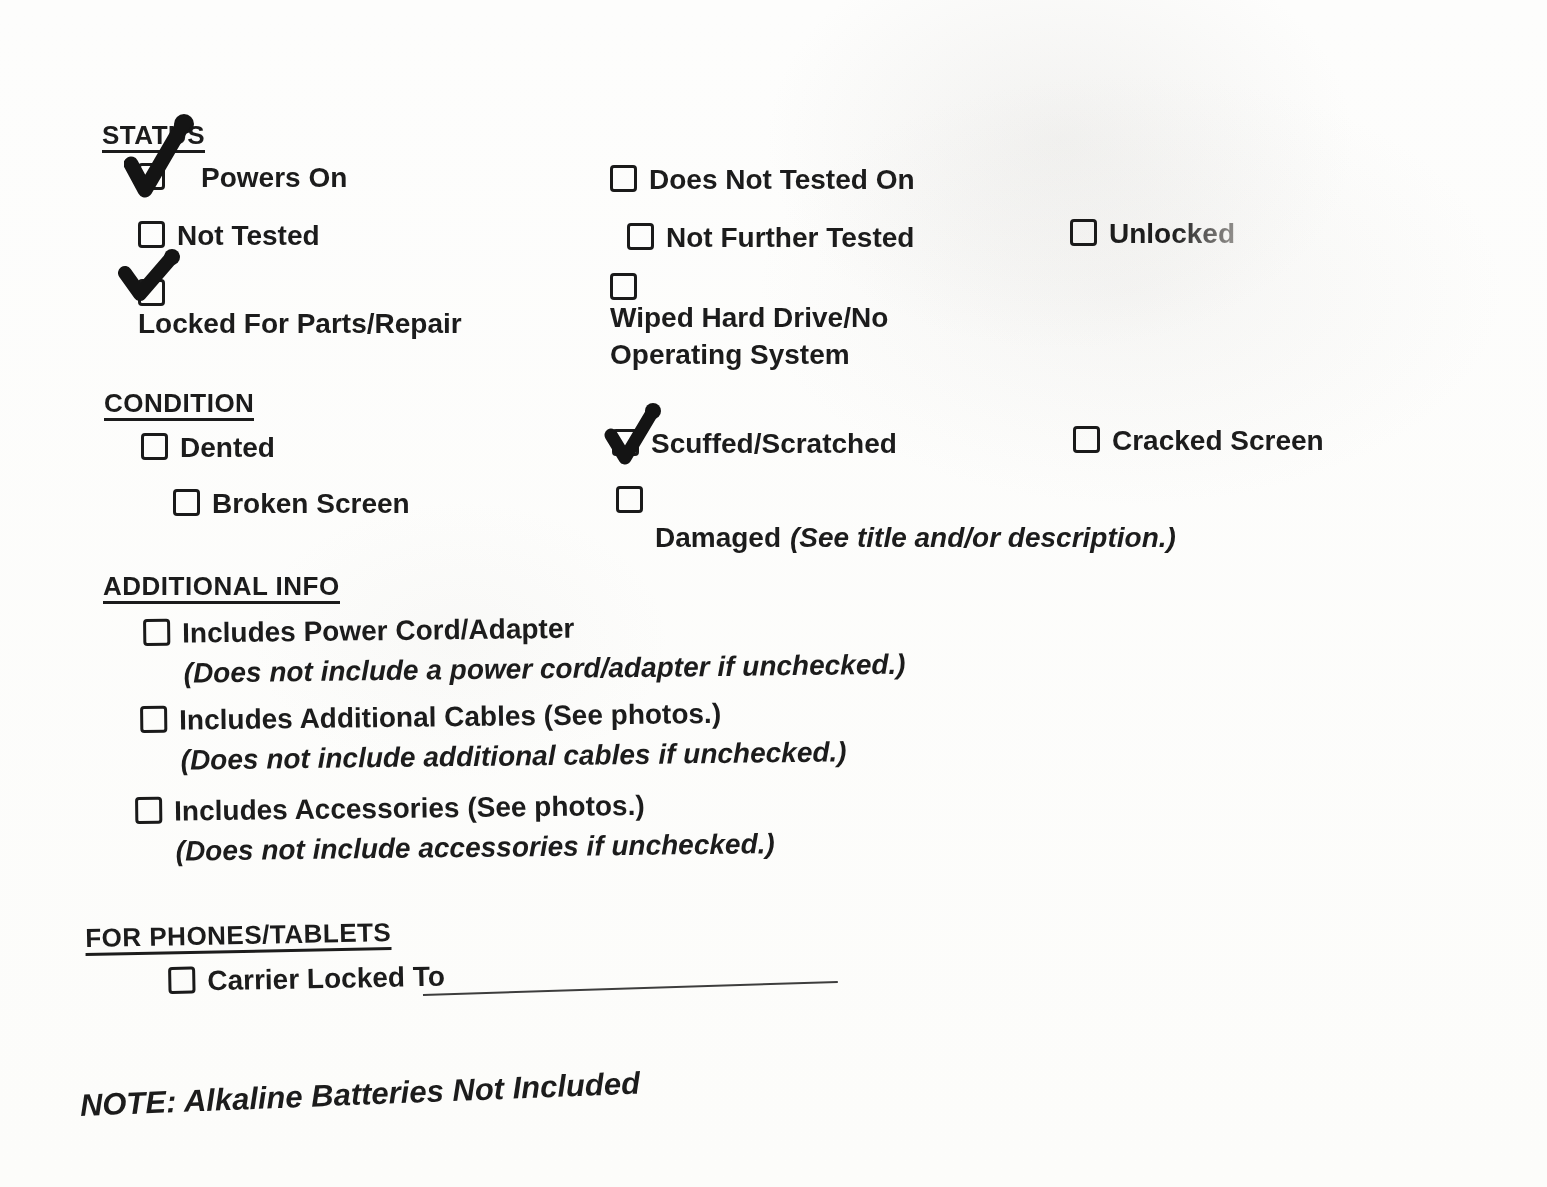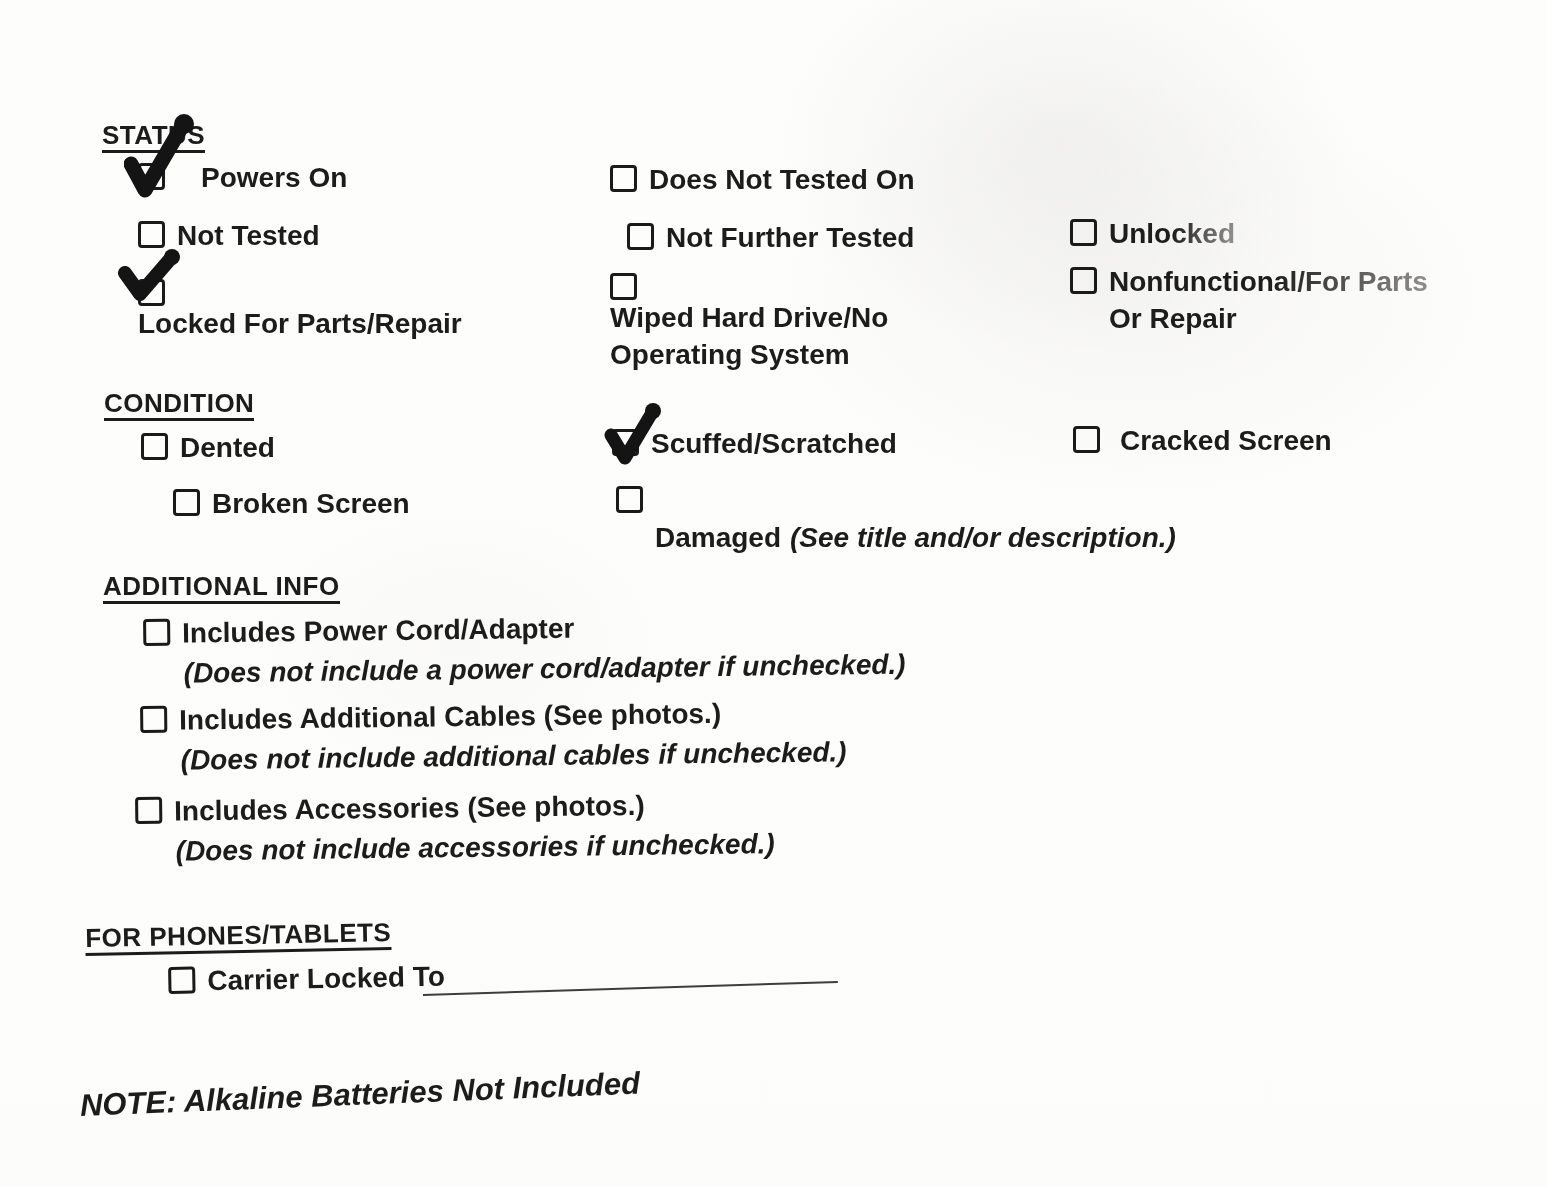--- a/index.html
+++ b/index.html
@@ -116,25 +116,20 @@
 
   <div class="item" style="left:138px;top:276px;flex-direction:column;">
     <span class="box"></span>
     <span class="lbl">Locked For Parts/Repair</span>
   </div>
   <div class="item" style="left:610px;top:270px;flex-direction:column;">
     <span class="box"></span>
     <span class="lbl">Wiped Hard Drive/No
 Operating System</span>
   </div>
-  <div class="item" style="left:1070px;top:264px;">
-    <span class="box"></span>
-    <span class="lbl fade-ink">Nonfunctional/For Parts
-Or Repair</span>
-  </div>
 
   <svg class="mark" style="left:124px;top:110px;" width="80" height="94" viewBox="0 0 80 94">
     <circle cx="60" cy="14" r="10" fill="#141414"></circle>
     <path d="M7 54 L21 80 L60 13" fill="none" stroke="#141414" stroke-width="15" stroke-linecap="round" stroke-linejoin="round"></path>
   </svg>
 
   <svg class="mark" style="left:118px;top:248px;" width="68" height="56" viewBox="0 0 68 56">
     <circle cx="54" cy="9" r="8" fill="#141414"></circle>
     <path d="M7 25 L22 46 L54 9" fill="none" stroke="#141414" stroke-width="14" stroke-linecap="round" stroke-linejoin="round"></path>
   </svg>
@@ -144,21 +139,21 @@
   <div class="item" style="left:141px;top:430px;">
     <span class="box"></span>
     <span class="lbl">Dented</span>
   </div>
 
   <div class="item" style="left:612px;top:426px;">
     <span class="box"></span>
     <span class="lbl">Scuffed/Scratched</span>
   </div>
 
-  <div class="item" style="left:1073px;top:423px;gap:8px;">
+  <div class="item" style="left:1073px;top:423px;">
     <span class="box"></span>
     <span class="lbl">Cracked Screen</span>
   </div>
 
   <div class="item" style="left:141px;top:486px;padding-left:32px;">
     <span class="box"></span>
     <span class="lbl">Broken Screen</span>
   </div>
 
   <div class="item" style="left:616px;top:483px;">

